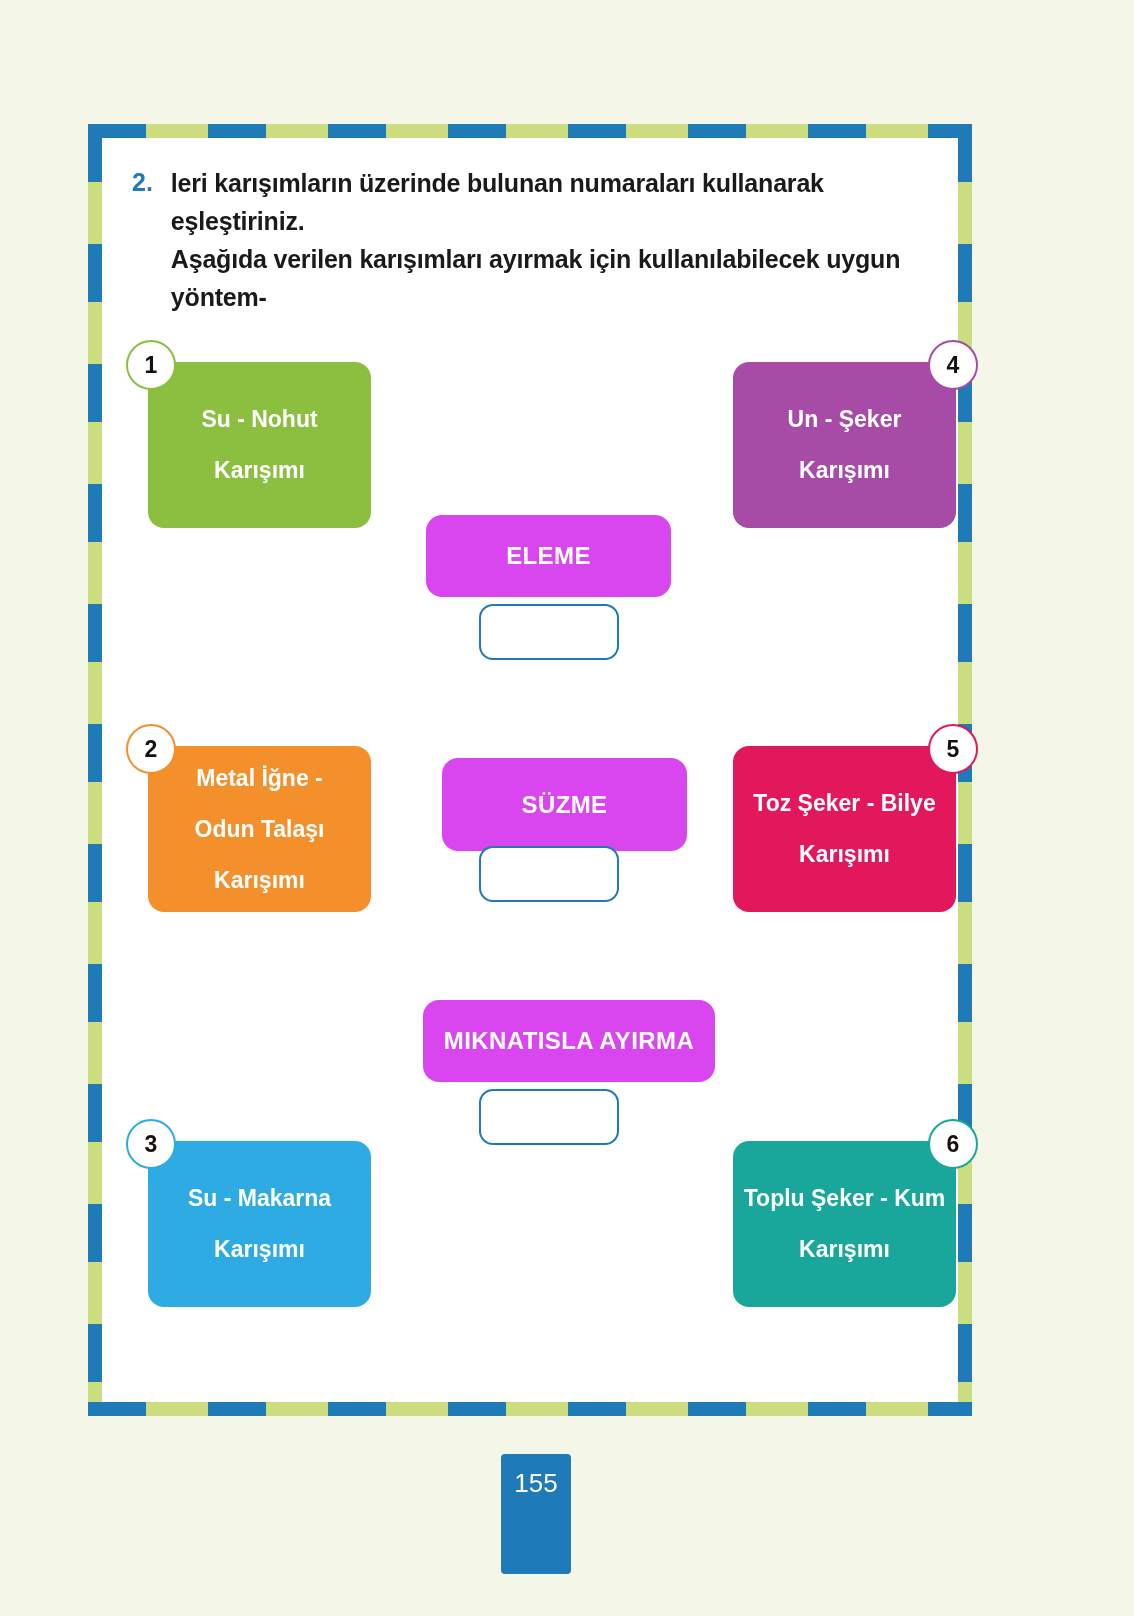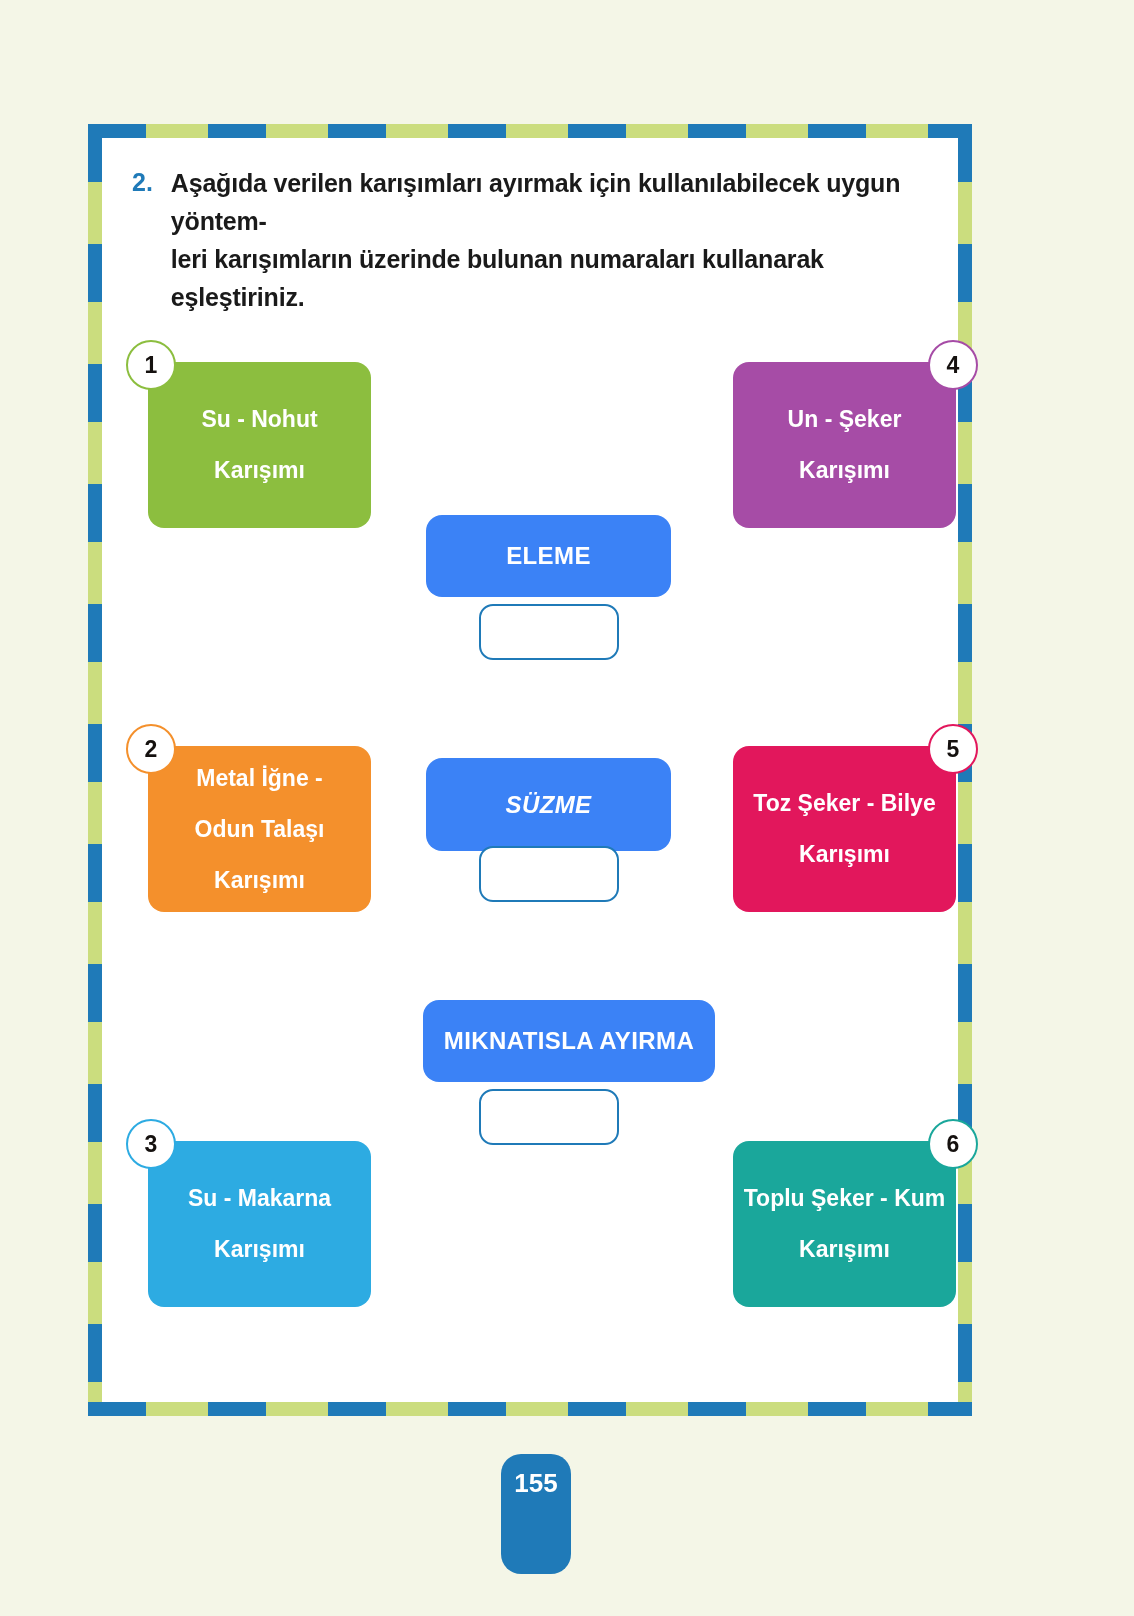--- a/index.html
+++ b/index.html
@@ -99,21 +99,21 @@
     font-size: 23px;
     font-weight: bold;
     box-sizing: border-box;
   }
   .badge.left  { left: -22px;  top: -22px; }
   .badge.right { right: -22px; top: -22px; }
 
   
   .method {
     position: absolute;
-    background: #3b82f6;
+    background: #d946ef;
     border-radius: 16px;
     color: #ffffff;
     font-size: 24px;
     font-weight: bold;
     display: flex;
     align-items: center;
     justify-content: center;
     letter-spacing: 0.4px;
     box-sizing: border-box;
   }
@@ -126,42 +126,42 @@
   }
 
   
   .page-tab {
     position: absolute;
     left: 501px;
     top: 1454px;
     width: 70px;
     height: 120px;
     background: #1f7ab8;
-    border-radius: 20px;
+    border-radius: 4px;
     color: #ffffff;
     font-size: 26px;
-    font-weight: bold;
+    font-weight: normal;
     display: flex;
     align-items: flex-start;
     justify-content: center;
     padding-top: 14px;
     box-sizing: border-box;
   }
 </style>
 </head>
 <body>
 
 <div class="worksheet">
   <div class="worksheet-inner">
 
     <div class="question">
       <div class="q-number">2.</div>
       <div class="q-text">
+        <span>leri karışımların üzerinde bulunan numaraları kullanarak eşleştiriniz.</span>
         <span>Aşağıda verilen karışımları ayırmak için kullanılabilecek uygun yöntem-</span>
-        <span>leri karışımların üzerinde bulunan numaraları kullanarak eşleştiriniz.</span>
       </div>
     </div>
 
     <div class="card" id="card-1" style="left:46px; top:224px; width:223px; height:166px; background:#8cbe3f;">
       <div class="badge left" style="border-color:#8cbe3f;">1</div>
       <span class="line">Su - Nohut</span>
       <span class="line">Karışımı</span>
     </div>
 
     <div class="card" id="card-4" style="left:631px; top:224px; width:223px; height:166px; background:#a64ca6;">
@@ -175,21 +175,21 @@
     </div>
     <div class="answer-box" style="left:377px; top:466px; width:140px; height:56px;"></div>
 
     <div class="card" id="card-2" style="left:46px; top:608px; width:223px; height:166px; background:#f4902c;">
       <div class="badge left" style="border-color:#f4902c;">2</div>
       <span class="line">Metal İğne -</span>
       <span class="line">Odun Talaşı</span>
       <span class="line">Karışımı</span>
     </div>
 
-    <div class="method" style="left:324px; top:620px; width:245px; height:93px;font-style:italic;">
+    <div class="method" style="left:340px; top:620px; width:245px; height:93px;">
       <span>SÜZME</span>
     </div>
     <div class="answer-box" style="left:377px; top:708px; width:140px; height:56px;"></div>
 
     <div class="card" id="card-5" style="left:631px; top:608px; width:223px; height:166px; background:#e2175c;">
       <div class="badge right" style="border-color:#e2175c;">5</div>
       <span class="line">Toz Şeker - Bilye</span>
       <span class="line">Karışımı</span>
     </div>
 

